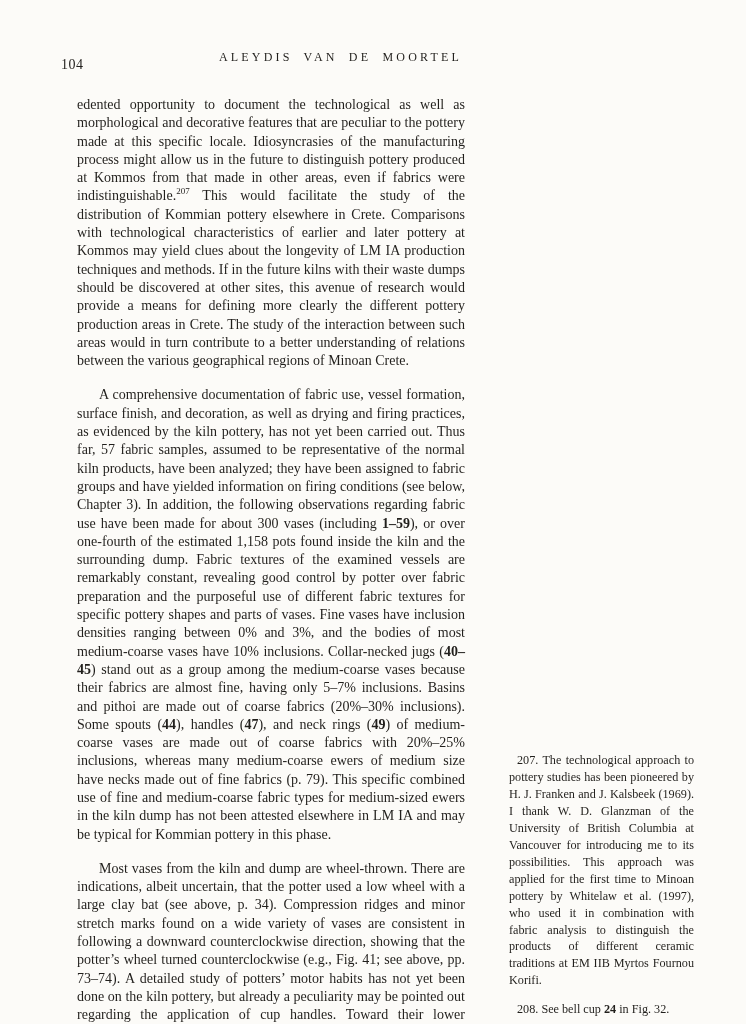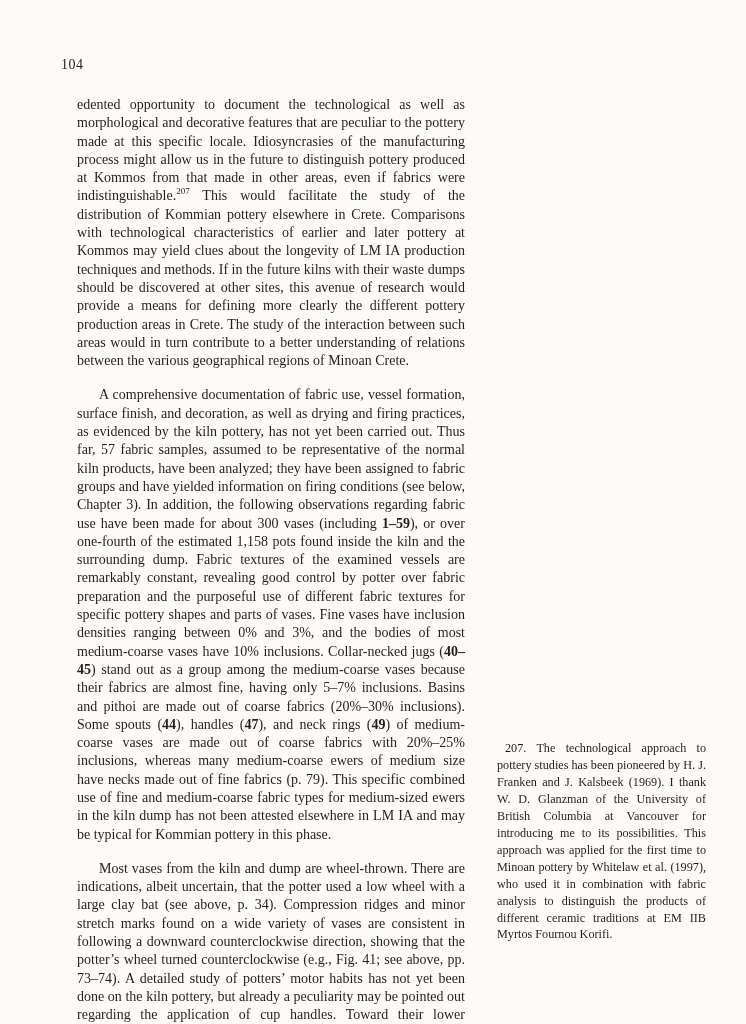--- a/index.html
+++ b/index.html
@@ -33,33 +33,35 @@
 
   .bold { font-weight: 700; }
   sup.fn-ref { font-size: 9px; line-height: 0; vertical-align: super; }
 
   .footnote-column {
     position: absolute; left: 497px; top: 740px; width: 209px;
     font-size: 12.2px; line-height: 16.95px;
     text-align: justify;
     hyphens: auto; -webkit-hyphens: auto;
   }
-  .footnote-column p { margin: 0; text-indent: 8px; }
+  .footnote-column p { margin: 12px; text-indent: 8px; }
 </style>
 </head>
 <body>
 
 <div class="page">
 
   <span class="page-number">104</span>
 
+  <div class="running-head">ALEYDIS VAN DE MOORTEL</div>
 
   <main class="text-column">
     <p><span>edented opportunity to document the technological as well as morphological and decorative features that are peculiar to the pottery made at this specific locale. Idiosyncrasies of the manufacturing process might allow us in the future to distinguish pottery produced at Kommos from that made in other areas, even if fabrics were indistinguishable.</span><sup class="fn-ref">207</sup><span> This would facilitate the study of the distribution of Kommian pottery elsewhere in Crete. Comparisons with technological characteristics of earlier and later pottery at Kommos may yield clues about the longevity of LM IA production techniques and methods. If in the future kilns with their waste dumps should be discovered at other sites, this avenue of research would provide a means for defining more clearly the different pottery production areas in Crete. The study of the interaction between such areas would in turn contribute to a better understanding of relations between the various geographical regions of Minoan Crete.</span></p>
     <p class="indent"><span>A comprehensive documentation of fabric use, vessel formation, surface finish, and decoration, as well as drying and firing practices, as evidenced by the kiln pottery, has not yet been carried out. Thus far, 57 fabric samples, assumed to be representative of the normal kiln products, have been analyzed; they have been assigned to fabric groups and have yielded information on firing conditions (see below, Chapter 3). In addition, the following observations regarding fabric use have been made for about 300 vases (including </span><span class="bold">1–59</span><span>), or over one-fourth of the estimated 1,158 pots found inside the kiln and the surrounding dump. Fabric textures of the examined vessels are remarkably constant, revealing good control by potter over fabric preparation and the purposeful use of different fabric textures for specific pottery shapes and parts of vases. Fine vases have inclusion densities ranging between 0% and 3%, and the bodies of most medium-coarse vases have 10% inclusions. Collar-necked jugs (</span><span class="bold">40–45</span><span>) stand out as a group among the medium-coarse vases because their fabrics are almost fine, having only 5–7% inclusions. Basins and pithoi are made out of coarse fabrics (20%–30% inclusions). Some spouts (</span><span class="bold">44</span><span>), handles (</span><span class="bold">47</span><span>), and neck rings (</span><span class="bold">49</span><span>) of medium-coarse vases are made out of coarse fabrics with 20%–25% inclusions, whereas many medium-coarse ewers of medium size have necks made out of fine fabrics (p. 79). This specific combined use of fine and medium-coarse fabric types for medium-sized ewers in the kiln dump has not been attested elsewhere in LM IA and may be typical for Kommian pottery in this phase.</span></p>
     <p class="indent"><span>Most vases from the kiln and dump are wheel-thrown. There are indications, albeit uncertain, that the potter used a low wheel with a large clay bat (see above, p. 34). Compression ridges and minor stretch marks found on a wide variety of vases are consistent in following a downward counterclockwise direction, showing that the potter’s wheel turned counterclockwise (e.g., Fig. 41; see above, pp. 73–74). A detailed study of potters’ motor habits has not yet been done on the kiln pottery, but already a peculiarity may be pointed out regarding the application of cup handles. Toward their lower attachment these are consistently twisted to the right of the viewer.</span><sup class="fn-ref">208</sup><span> A similar feature has been noticed in the handles of many MM IIB, MM III, LM IA, and LM IB cups from other contexts at</span></p>
   </main>
 
   <aside class="footnote-column">
     <p><span>207. The technological approach to pottery studies has been pioneered by H. J. Franken and J. Kalsbeek (1969). I thank W. D. Glanzman of the University of British Columbia at Vancouver for introducing me to its possibilities. This approach was applied for the first time to Minoan pottery by Whitelaw et al. (1997), who used it in combination with fabric analysis to distinguish the products of different ceramic traditions at EM IIB Myrtos Fournou Korifi.</span></p>
+    <p><span>208. See bell cup </span><span class="bold">24</span><span> in Fig. 32.</span></p>
   </aside>
 
 </div>
 
 </body></html>

